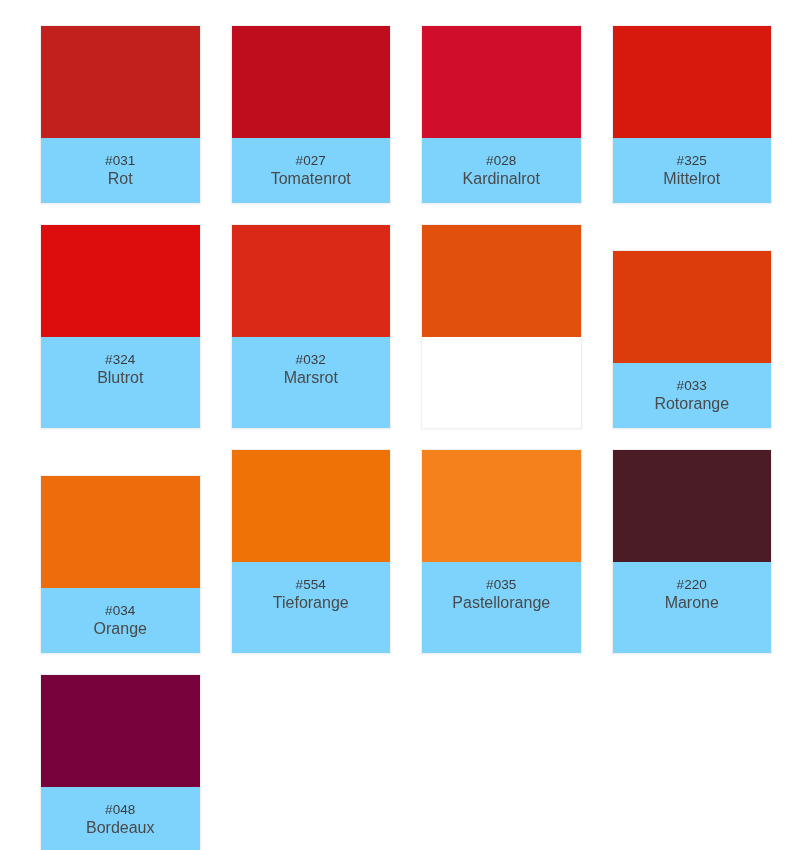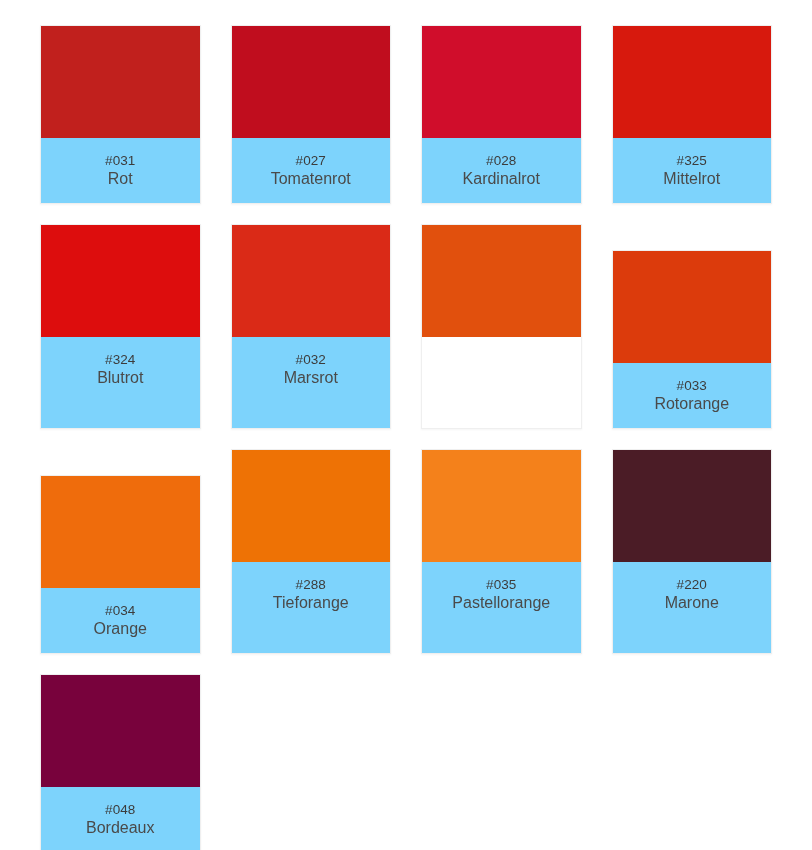--- a/index.html
+++ b/index.html
@@ -128,21 +128,21 @@
     <div class="swatch-card row-gap-extra">
       <div class="swatch-color" style="background-color: rgb(239, 108, 12);"></div>
       <div class="swatch-meta">
         <div class="swatch-code">#034</div>
         <div class="swatch-name">Orange</div>
       </div>
     </div>
     <div class="swatch-card">
       <div class="swatch-color" style="background-color: rgb(238, 114, 5);"></div>
       <div class="swatch-meta">
-        <div class="swatch-code">#288</div>
+        <div class="swatch-code">#554</div>
         <div class="swatch-name">Tieforange</div>
       </div>
     </div>
     <div class="swatch-card">
       <div class="swatch-color" style="background-color: rgb(244, 129, 27);"></div>
       <div class="swatch-meta">
         <div class="swatch-code">#035</div>
         <div class="swatch-name">Pastellorange</div>
       </div>
     </div>

